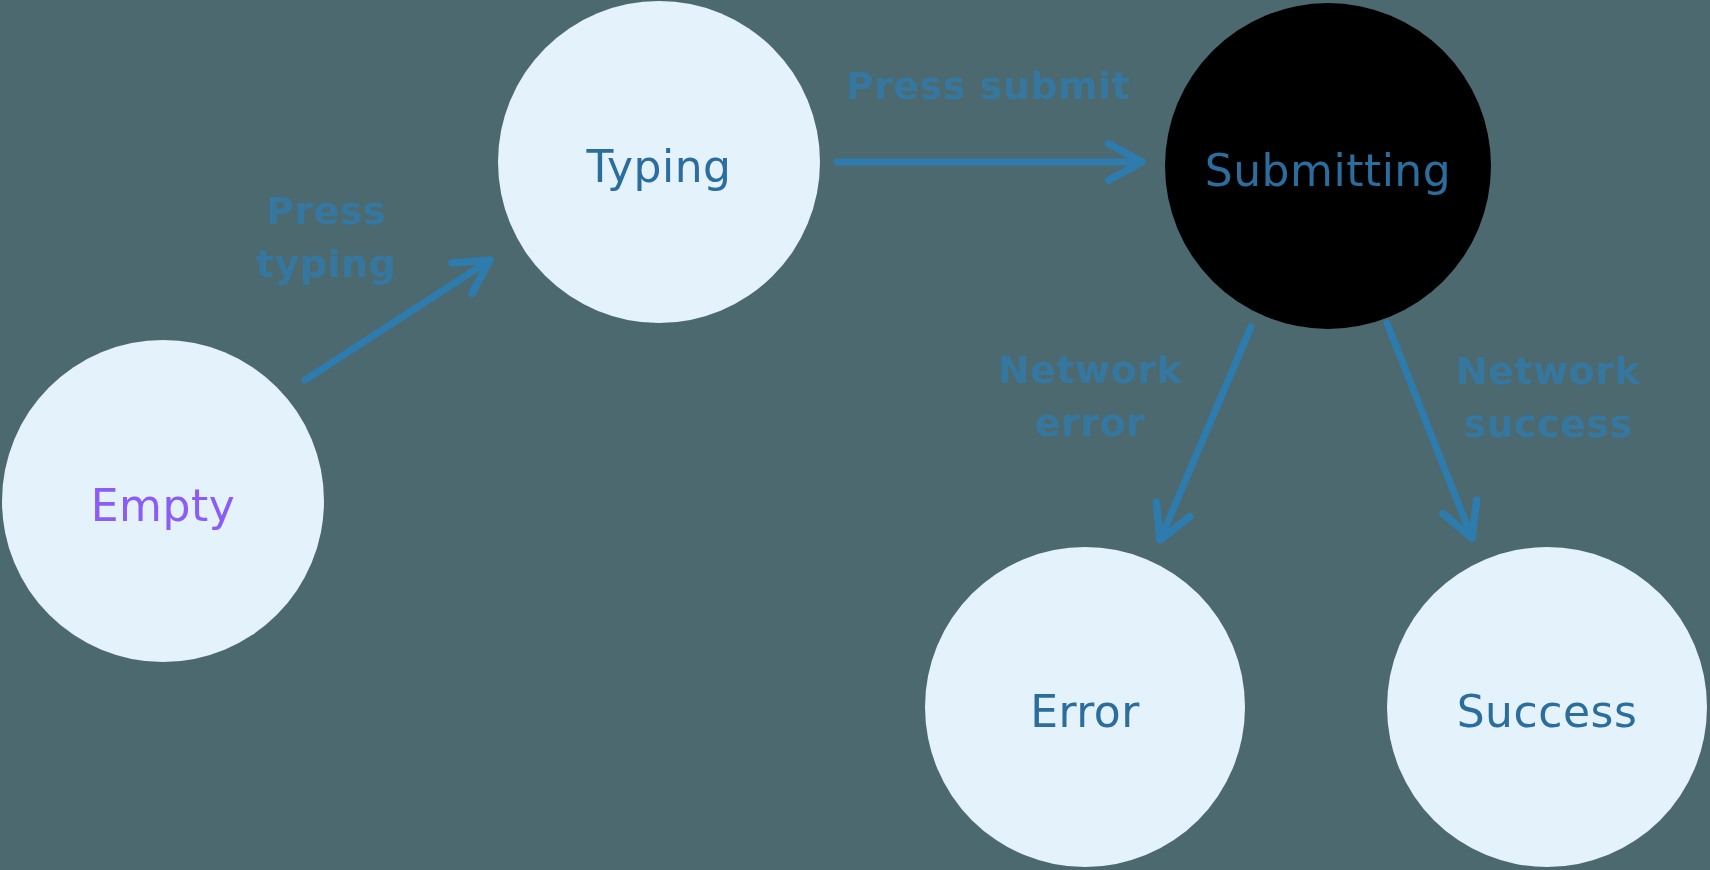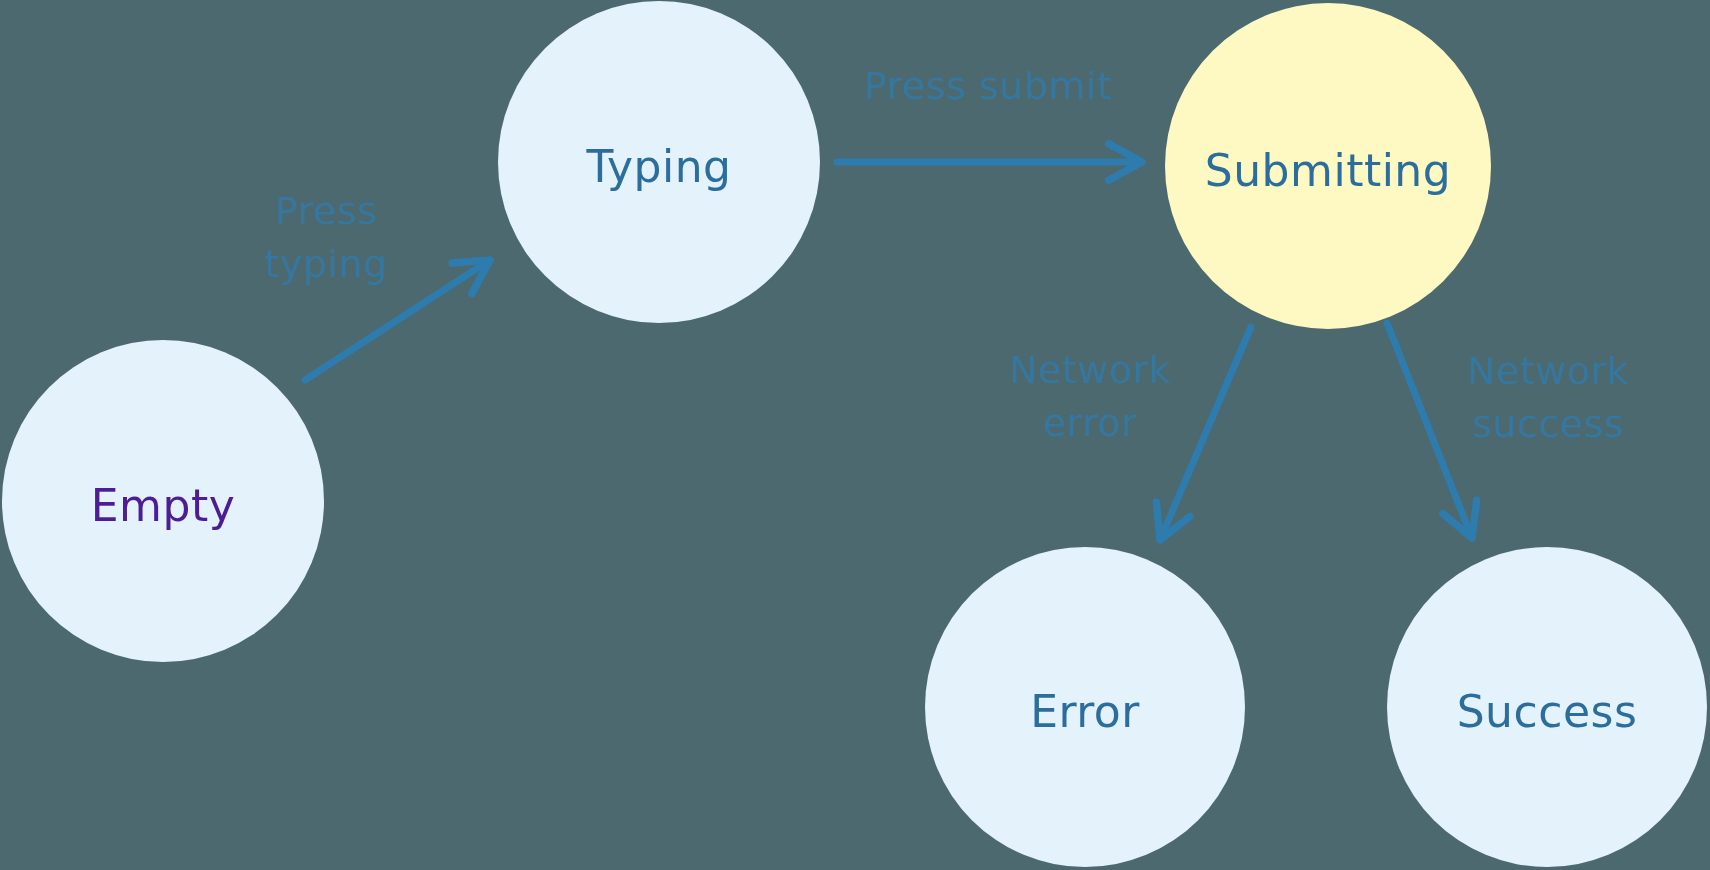--- a/index.html
+++ b/index.html
@@ -30,21 +30,21 @@
     font-weight: 500;
     letter-spacing: 0.5px;
   }
   .node span { transform: translateY(4px); }
 
   .edge-label {
     position: absolute;
     transform: translate(-50%, -50%);
     text-align: center;
     font-size: 38px;
-    font-weight: 400;
+    font-weight: 700;
     line-height: 53px;
     letter-spacing: 0.5px;
     white-space: nowrap;
   }
   .edge-label span { display: block; }
 </style>
 </head>
 <body>
 
 <div class="canvas" style="background: rgb(76, 105, 112);">
@@ -59,27 +59,27 @@
       </g>
       <g stroke="#2E7BAD" fill="none" stroke-linecap="round" stroke-linejoin="round">
         <line x1="1251" y1="327" x2="1160" y2="540" stroke-width="7"></line>
         <polyline points="1156.3,502.2 1160,540 1189.9,516.5" stroke-width="7.5"></polyline>
       </g>
       <g stroke="#2E7BAD" fill="none" stroke-linecap="round" stroke-linejoin="round">
         <line x1="1387" y1="323" x2="1472" y2="538" stroke-width="7"></line>
         <polyline points="1442.8,513.7 1472,538 1476.7,500.3" stroke-width="7.5"></polyline>
       </g>
     </svg>
-<div class="node" style="left: 2px; top: 340px; width: 322px; height: 322px; background: rgb(228, 242, 251); color: #4c1d95;">
+<div class="node" style="left: 2px; top: 340px; width: 322px; height: 322px; background: rgb(228, 242, 251); color: #8b5cf6;">
       <span>Empty</span>
     </div>
     <div class="node" style="left: 498px; top: 1px; width: 322px; height: 322px; background: rgb(228, 242, 251); color: rgb(43, 110, 157);">
       <span>Typing</span>
     </div>
-    <div class="node" style="left: 1165px; top: 3px; width: 326px; height: 326px; background: #fef9c3; color: rgb(43, 110, 157);">
+    <div class="node" style="left: 1165px; top: 3px; width: 326px; height: 326px; background: #000000; color: rgb(43, 110, 157);">
       <span>Submitting</span>
     </div>
     <div class="node" style="left: 925px; top: 547px; width: 320px; height: 320px; background: rgb(228, 242, 251); color: rgb(43, 110, 157);">
       <span>Error</span>
     </div>
     <div class="node" style="left: 1387px; top: 547px; width: 320px; height: 320px; background: rgb(228, 242, 251); color: rgb(43, 110, 157);">
       <span>Success</span>
     </div>
     <div class="edge-label" style="left: 326px; top: 238px; color: rgb(53, 119, 159);">
       <span>Press</span>

